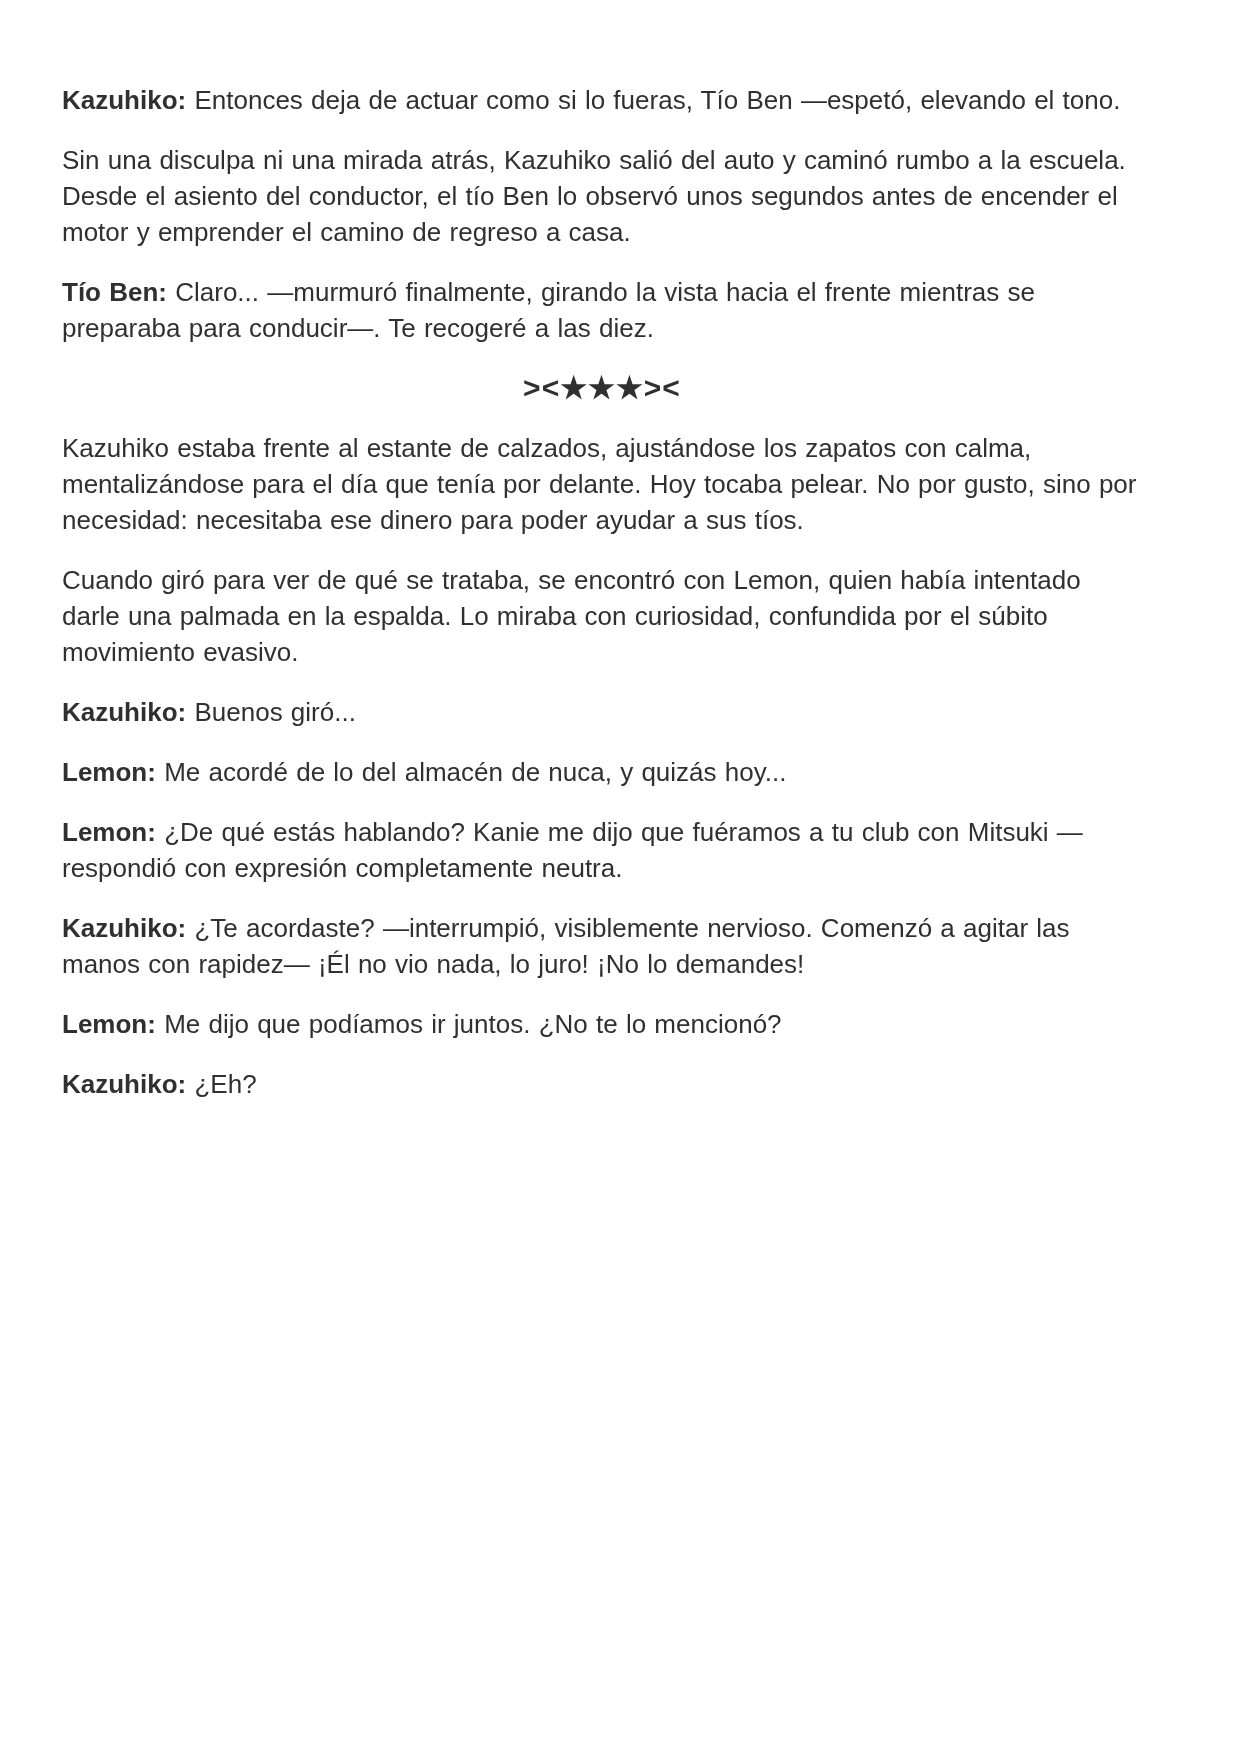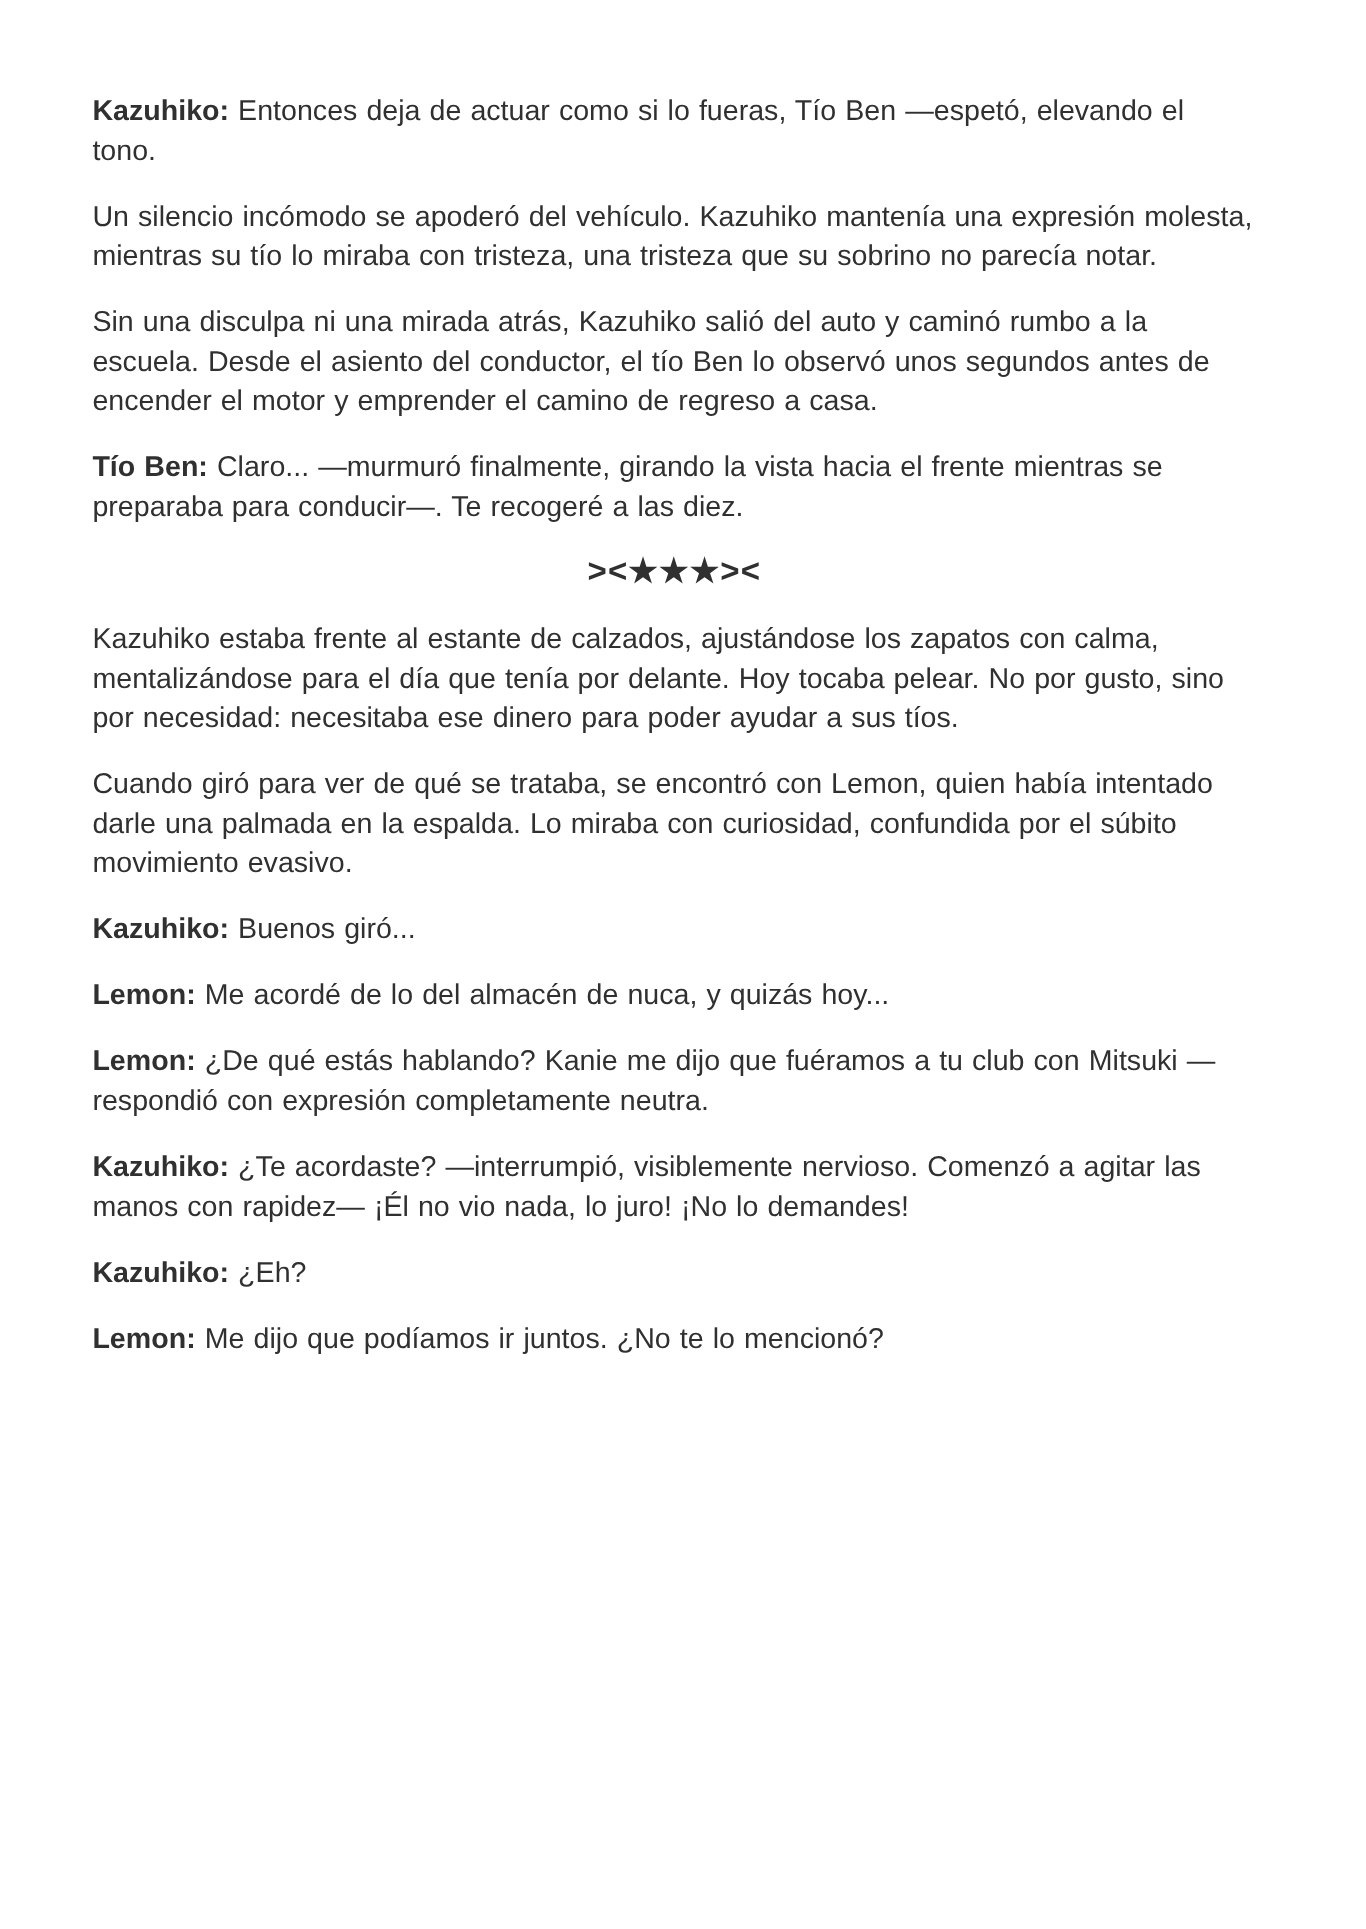--- a/index.html
+++ b/index.html
@@ -9,21 +9,21 @@
   }
   body {
     width: 1242px;
     height: 1754px;
     font-family: "Liberation Sans", sans-serif;
     color: #303030;
     overflow: hidden;
   }
   .doc-body {
     box-sizing: border-box;
-    padding: 82px 100px 0 84px;
+    padding: 82px 100px 0 62px;
     width: 1242px;
   }
   .doc-body p {
     margin: 0 0 24px 0;
     font-size: 26px;
     line-height: 36px;
     text-align: left;
     word-spacing: 1px;
   }
   .doc-body p.divider {
@@ -35,25 +35,24 @@
   }
   .speaker {
     font-weight: bold;
   }
 </style>
 </head>
 <body>
 
 <div class="doc-body" id="doc-body">
     <p><span class="speaker">Kazuhiko:</span> <span>Entonces deja de actuar como si lo fueras, Tío Ben —espetó, elevando el tono.</span></p>
-    <p><span>Un silencio incómodo se apoderó del vehículo. Kazuhiko mantenía una expresión molesta, mientras su tío lo miraba con tristeza, una tristeza que su sobrino no parecía notar.</span></p>
     <p><span>Sin una disculpa ni una mirada atrás, Kazuhiko salió del auto y caminó rumbo a la escuela. Desde el asiento del conductor, el tío Ben lo observó unos segundos antes de encender el motor y emprender el camino de regreso a casa.</span></p>
     <p><span class="speaker">Tío Ben:</span> <span>Claro... —murmuró finalmente, girando la vista hacia el frente mientras se preparaba para conducir—. Te recogeré a las diez.</span></p>
     <p class="divider">&gt;&lt;★★★&gt;&lt;</p>
     <p><span>Kazuhiko estaba frente al estante de calzados, ajustándose los zapatos con calma, mentalizándose para el día que tenía por delante. Hoy tocaba pelear. No por gusto, sino por necesidad: necesitaba ese dinero para poder ayudar a sus tíos.</span></p>
     <p><span>Cuando giró para ver de qué se trataba, se encontró con Lemon, quien había intentado darle una palmada en la espalda. Lo miraba con curiosidad, confundida por el súbito movimiento evasivo.</span></p>
     <p><span class="speaker">Kazuhiko:</span> <span>Buenos giró...</span></p>
     <p><span class="speaker">Lemon:</span> <span>Me acordé de lo del almacén de nuca, y quizás hoy...</span></p>
     <p><span class="speaker">Lemon:</span> <span>¿De qué estás hablando? Kanie me dijo que fuéramos a tu club con Mitsuki —respondió con expresión completamente neutra.</span></p>
     <p><span class="speaker">Kazuhiko:</span> <span>¿Te acordaste? —interrumpió, visiblemente nervioso. Comenzó a agitar las manos con rapidez— ¡Él no vio nada, lo juro! ¡No lo demandes!</span></p>
+    <p><span class="speaker">Lemon:</span> <span>Me dijo que podíamos ir juntos. ¿No te lo mencionó?</span></p>
     <p><span class="speaker">Kazuhiko:</span> <span>¿Eh?</span></p>
-    <p><span class="speaker">Lemon:</span> <span>Me dijo que podíamos ir juntos. ¿No te lo mencionó?</span></p>
   </div>
 
 </body></html>

